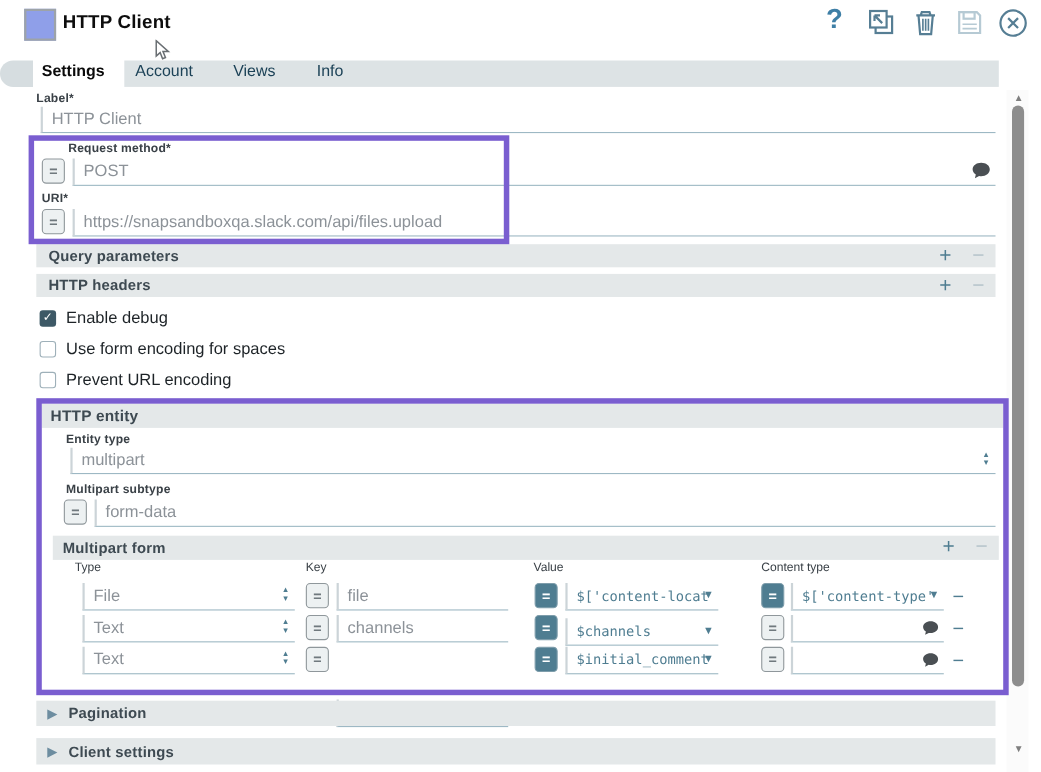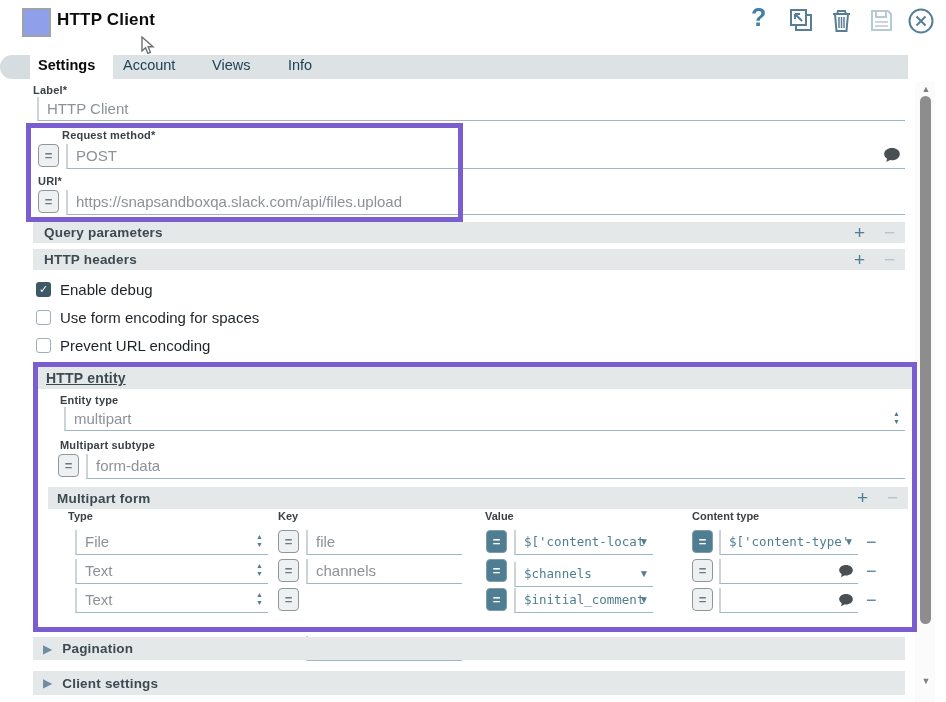--- a/index.html
+++ b/index.html
@@ -34,21 +34,21 @@
   .minus{color:#b5c4cb;right:10px;}
   .rowminus{color:#4f7d91;font-size:18px;line-height:24px;cursor:pointer;}
   .spinner{position:absolute;right:5px;top:3px;color:#4f7d91;font-size:7px;line-height:8px;text-align:center;cursor:pointer;}
   .ddown{position:absolute;right:4px;top:6px;color:#4f7d91;font-size:10px;cursor:pointer;}
   .mono{font-family:"DejaVu Sans Mono",monospace;font-size:12.5px;color:#4f7d91;}
   .cb{width:15px;height:15px;border-radius:3px;box-sizing:border-box;cursor:pointer;}
   .cb.checked{background:#3d5966;color:#fff;font-size:11px;font-weight:700;text-align:center;line-height:15px;}
   .cb.un{background:#fff;border:1.5px solid #9eb0b9;}
   .cb-label{font-size:15px;color:#1d2327;margin-left:9px;}
   .cb-row{display:flex;align-items:center;}
-  .colhdr{font-size:11px;font-weight:700;color:#3a4147;}
+  .colhdr{font-size:11px;font-weight:400;color:#3a4147;}
   .pbox{border:5px solid #7a5ed0;pointer-events:none;z-index:30;}
   .tri{color:#6d8da0;font-size:12px;margin:0 10px 0 10px;}
   .bubble{position:absolute;cursor:pointer;}
   
   .sb-track{left:915px;top:82px;width:20px;height:620px;background:#fbfbfb;}
   .sb-thumb{left:920px;top:96px;width:11px;height:528px;background:#8d8d8d;border-radius:6px;cursor:pointer;}
   .sb-arrow{left:918px;width:16px;text-align:center;color:#7f7f7f;font-size:9px;cursor:pointer;}
   .cursor{z-index:60;pointer-events:none;}
 </style>
 </head>
@@ -144,21 +144,21 @@
   <div class="abs cb-row" style="left:36px;top:309px;">
     <div class="cb un"></div>
     <div class="cb-label">Use form encoding for spaces</div>
   </div>
   <div class="abs cb-row" style="left:36px;top:337px;">
     <div class="cb un"></div>
     <div class="cb-label">Prevent URL encoding</div>
   </div>
 
   <div class="abs bar" style="left:38px;top:367px;width:874px;height:22px;padding-left:8px;">
-    <span class="bar-title" style="font-size:14px;text-decoration:underline;">HTTP entity</span>
+    <span class="bar-title" style="font-size:14px;">HTTP entity</span>
   </div>
 
   <div class="abs flabel" style="left:60px;top:394px;">Entity type</div>
   <div class="abs field" style="left:64px;top:407px;width:841px;height:24px;">
     <div class="vtxt">multipart</div>
     <div class="spinner">
       <div>▲</div>
         <div>▼</div>
     </div>
   </div>

